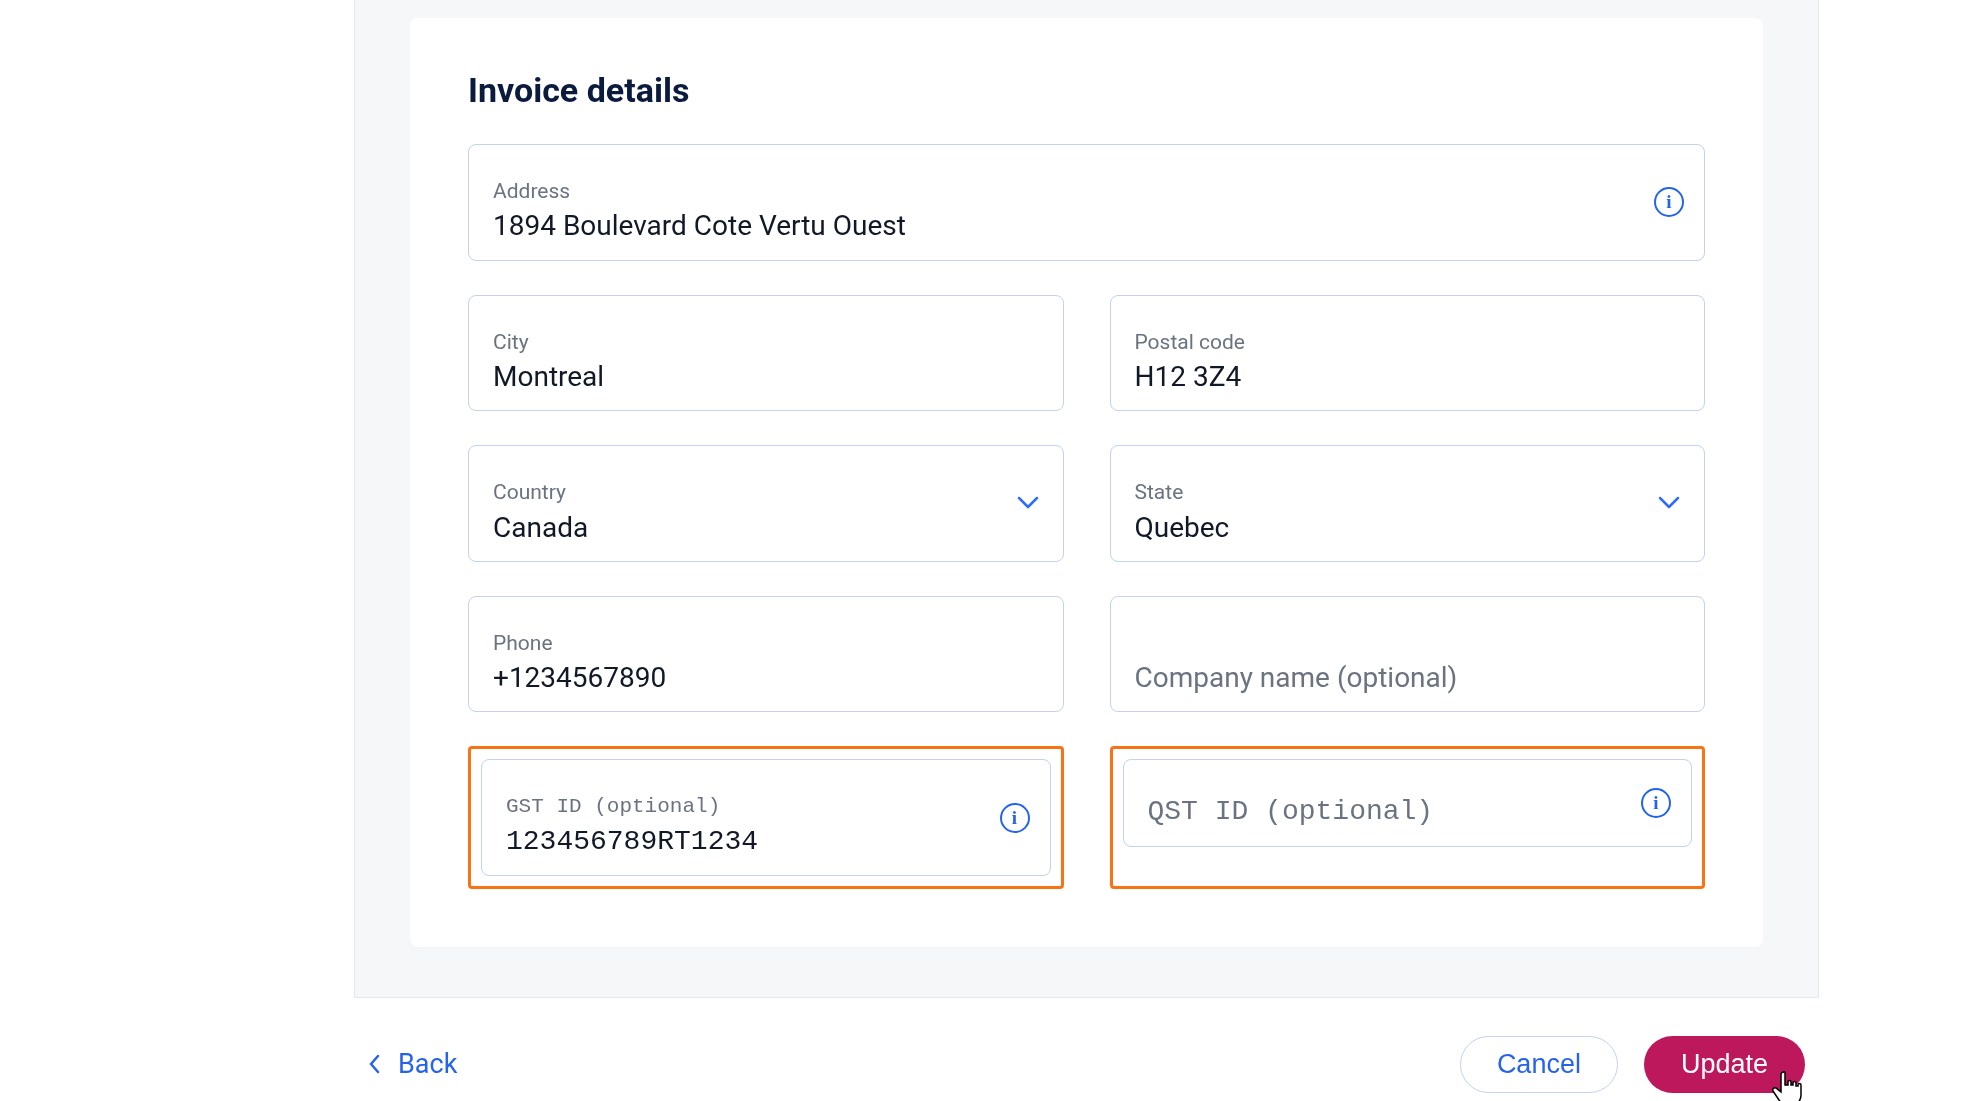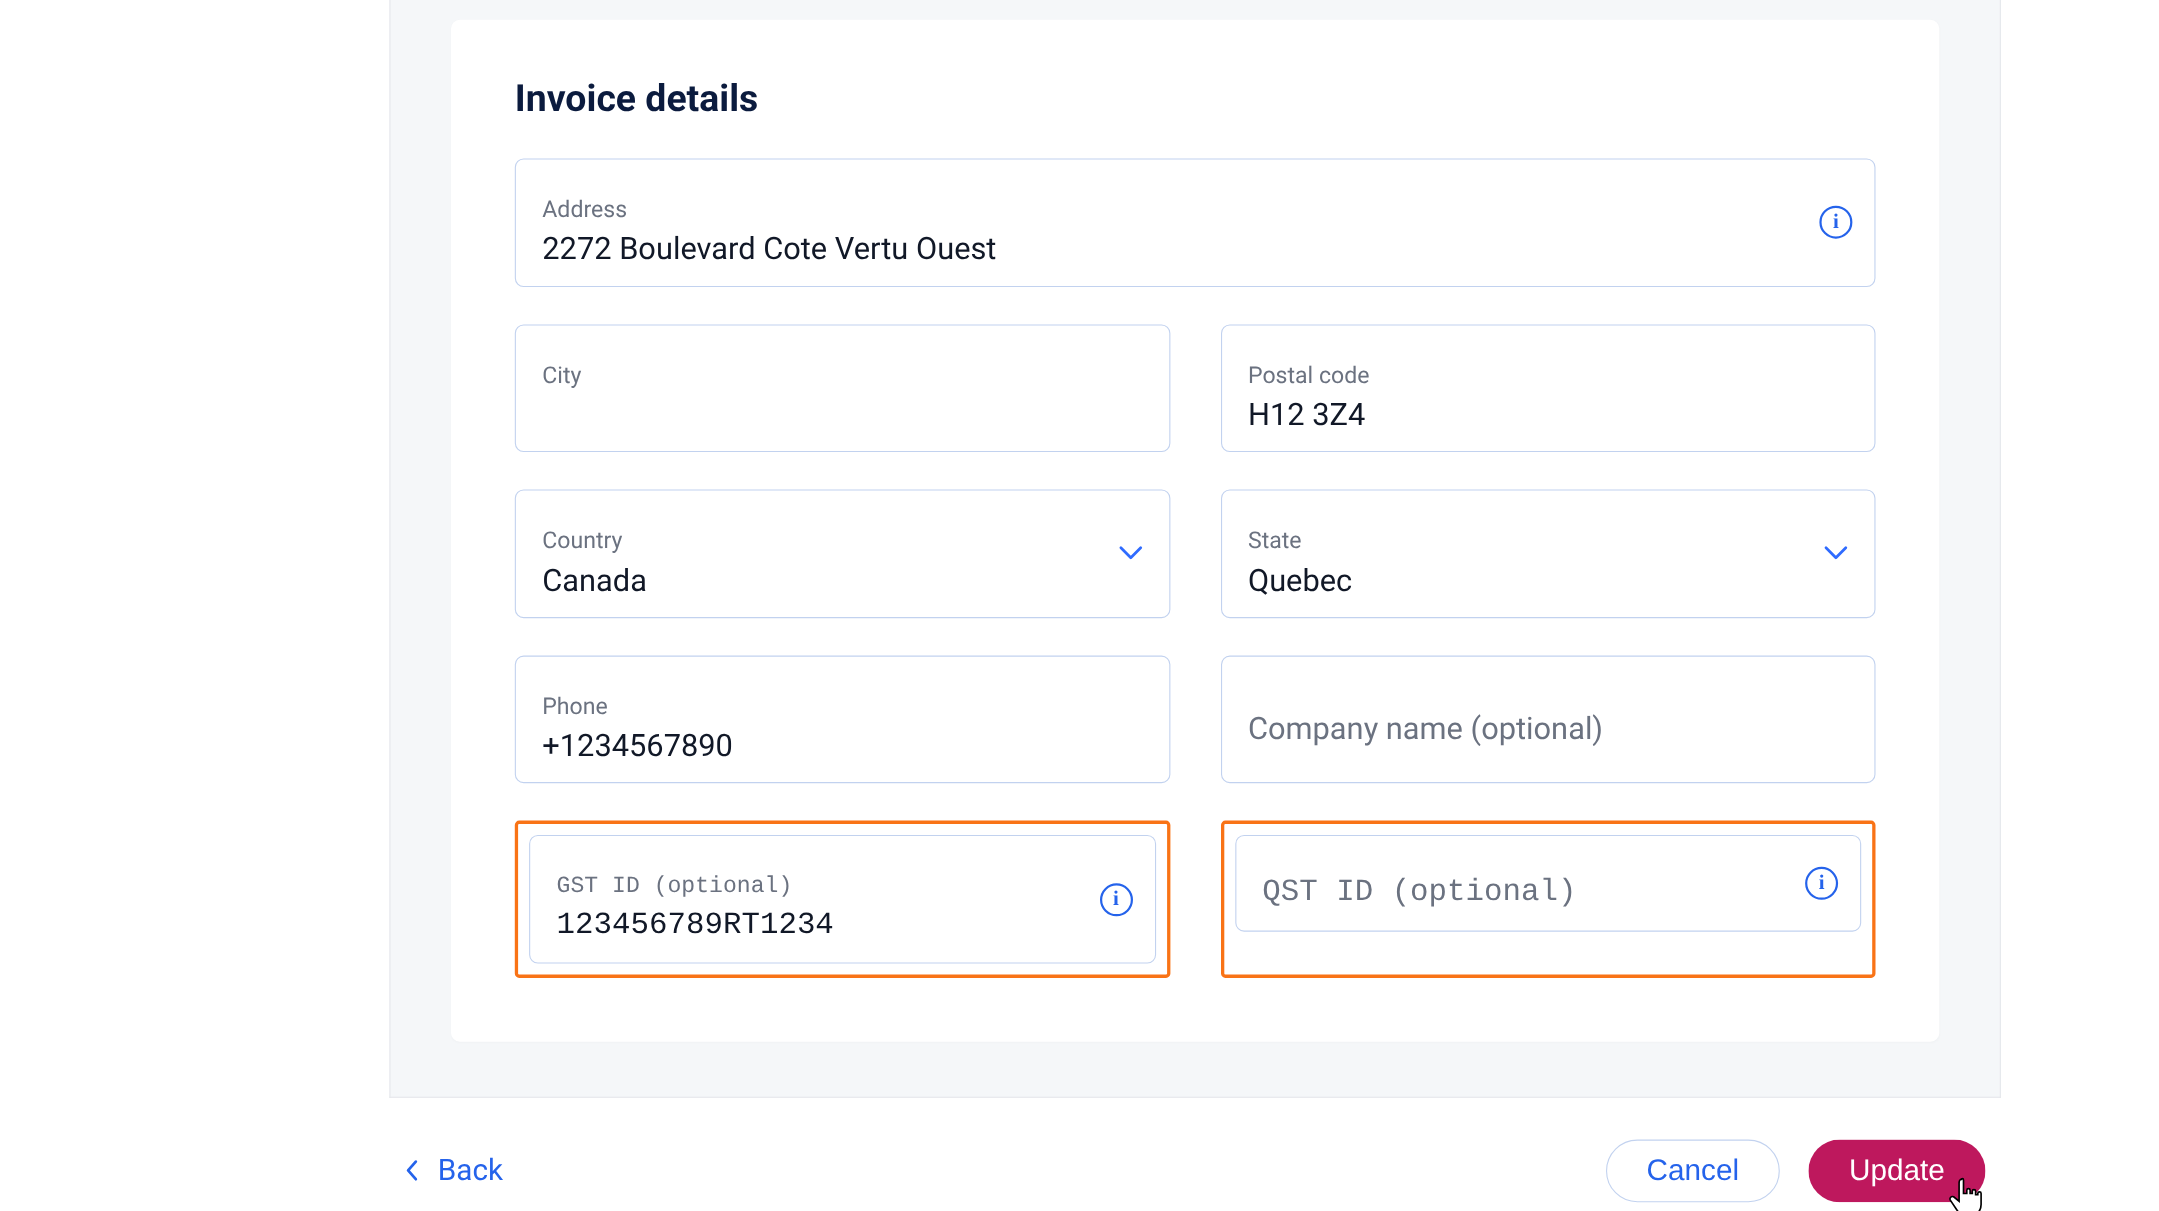--- a/index.html
+++ b/index.html
@@ -52,21 +52,21 @@
       line-height: 1.4;
       margin-top: 0px;
     }
     .field-placeholder {
       font-size: 28px;
       color: #6b7280;
       line-height: 1.4;
     }
     .field-placeholder-only {
       display: flex;
-      align-items: center;
+      align-items: flex-end;
       min-height: 72px;
     }
     .row {
       display: flex;
       gap: 46px;
       margin-top: 34px;
     }
     .row .field { flex: 1; }
     .full { width: 100%; }
     .highlight-wrap {
@@ -146,27 +146,28 @@
 </head>
 <body>
 
 <div class="page-wrap">
   <div class="gray-bg">
     <div class="card">
       <h2>Invoice details</h2>
 
       <div class="field full">
         <div class="field-label">Address</div>
-        <div class="field-value">2272 Boulevard Cote Vertu Ouest</div>
+        <div class="field-value">1894 Boulevard Cote Vertu Ouest</div>
         <span class="info-icon"></span>
       </div>
 
       <div class="row">
         <div class="field">
           <div class="field-label">City</div>
+          <div class="field-value">Montreal</div>
         </div>
         <div class="field">
           <div class="field-label">Postal code</div>
           <div class="field-value">H12 3Z4</div>
         </div>
       </div>
 
       <div class="row">
         <div class="field">
           <div class="field-label">Country</div>

